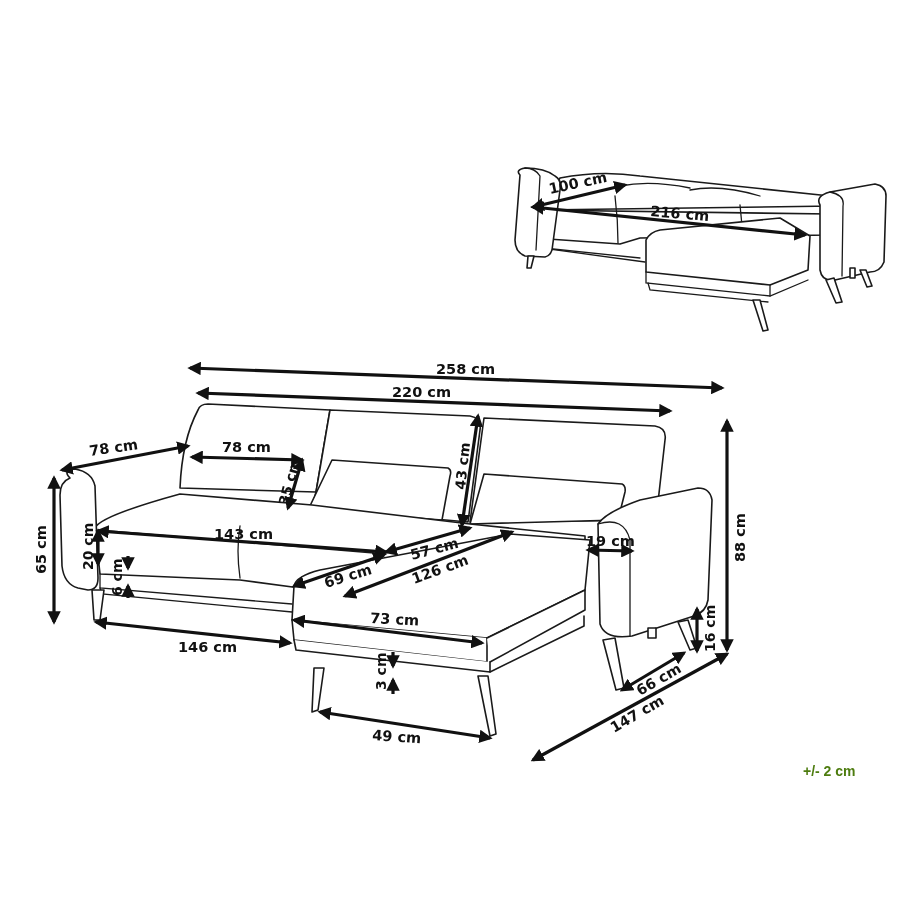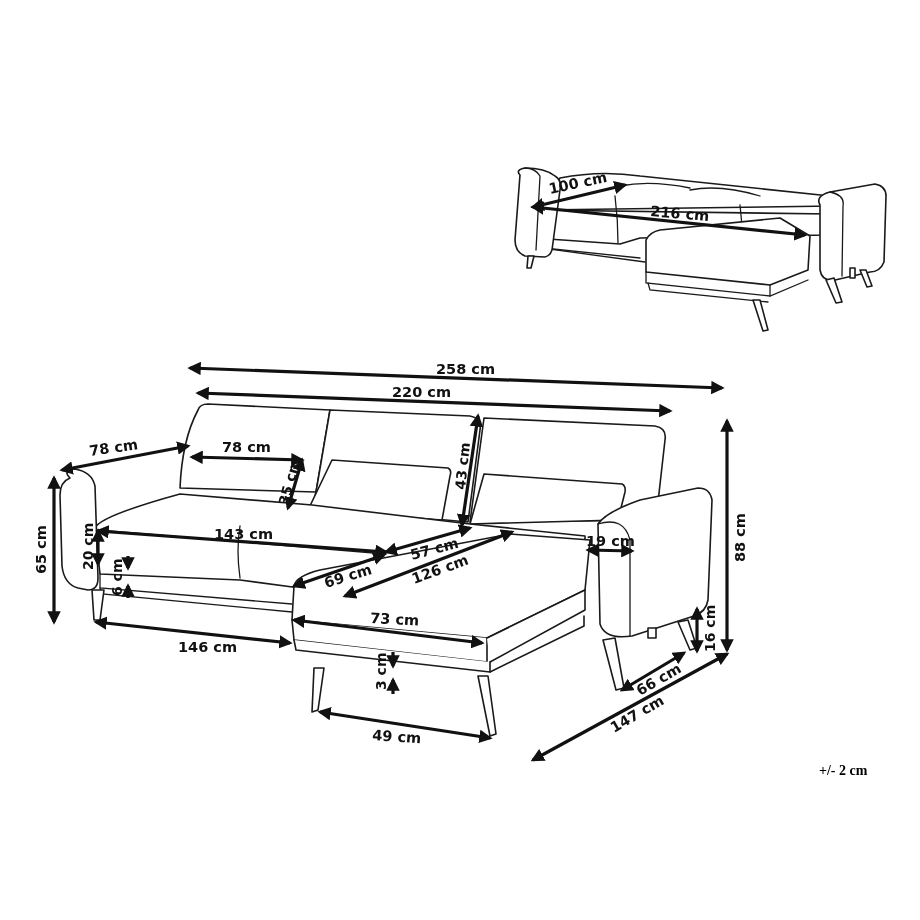--- a/index.html
+++ b/index.html
@@ -3,21 +3,21 @@
 <meta charset="utf-8">
 <style>
   html, body { margin: 0; padding: 0; background: #ffffff; }
   body { width: 920px; height: 920px; overflow: hidden; position: relative; font-family: "DejaVu Sans", sans-serif; }
   #canvas { position: absolute; left: 0; top: 0; width: 920px; height: 920px; }
   .outline { fill: #ffffff; stroke: #1a1a1a; stroke-width: 1.6; stroke-linejoin: round; stroke-linecap: round; }
   .thin { fill: none; stroke: #1a1a1a; stroke-width: 1.3; stroke-linecap: round; }
   .dim { stroke: #111111; stroke-width: 3.2; fill: none; }
   .dim-label { font-family: "DejaVu Sans", sans-serif; font-weight: bold; font-size: 14.5px; fill: #111111; }
   .dim-label-sm { font-family: "DejaVu Sans", sans-serif; font-weight: bold; font-size: 14px; fill: #111111; }
-  #tolerance { position: absolute; left: 803px; top: 763px; font-family: Liberation Serif, serif; font-weight: bold; font-size: 14px; color: #000000; margin-left: 16px; }
+  #tolerance { position: absolute; left: 803px; top: 763px; font-family: Liberation Sans, sans-serif; font-weight: bold; font-size: 14px; color: #4d7c0f; }
 </style>
 </head>
 <body>
 
 <svg id="canvas" viewBox="0 0 920 920" xmlns="http://www.w3.org/2000/svg">
   <defs>
     <marker id="ah" viewBox="0 0 10 10" refX="8" refY="5" markerWidth="4.2" markerHeight="4.2" orient="auto-start-reverse">
       <path d="M0,0 L10,5 L0,10 z" fill="#111111"></path>
     </marker>
   </defs>

